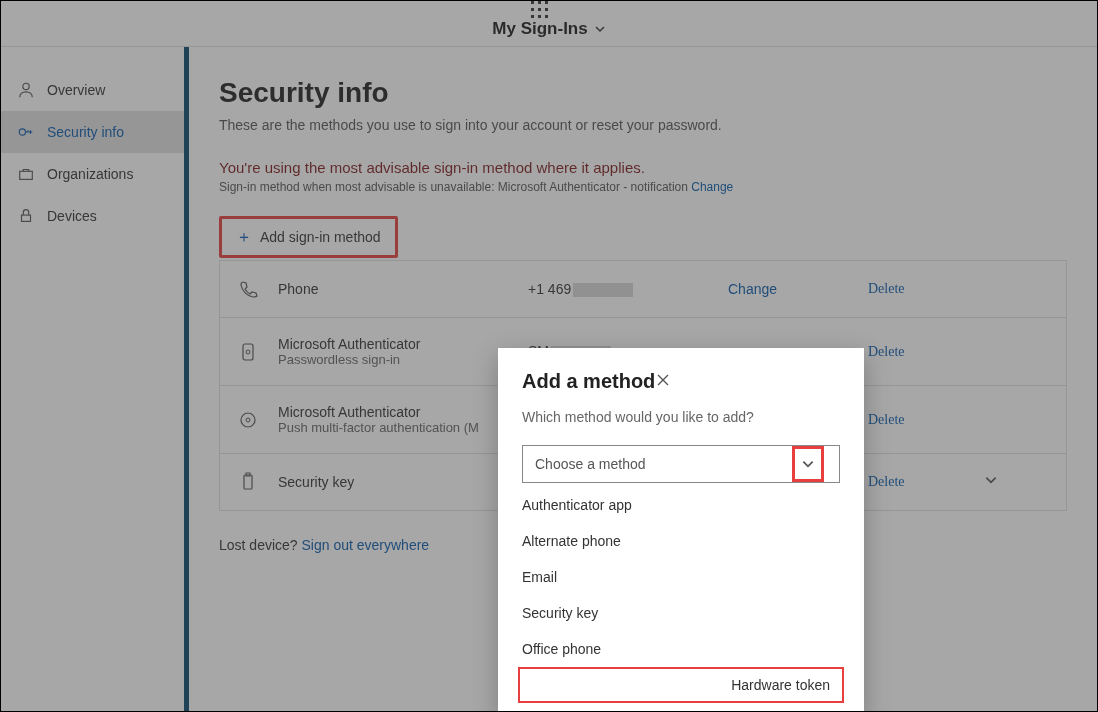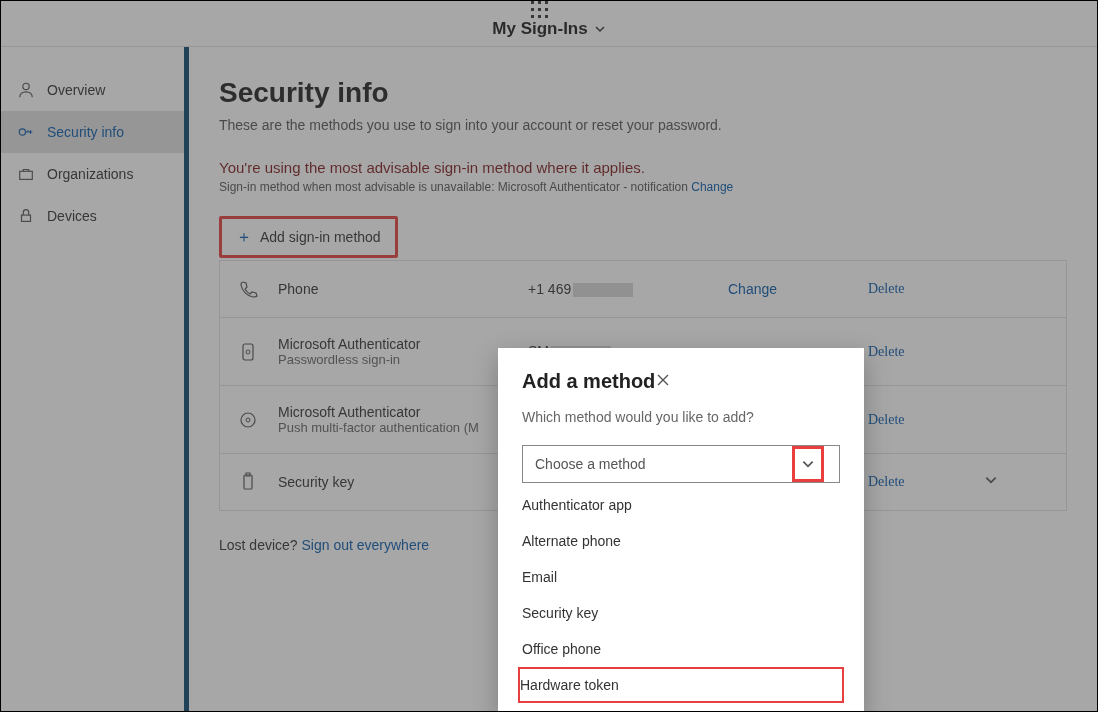--- a/index.html
+++ b/index.html
@@ -41,21 +41,21 @@
   .modal { position: absolute; left: 497px; top: 347px; width: 366px; background: #fff; z-index: 10; box-shadow: 0 8px 24px rgba(0,0,0,0.25); }
   .modal-head { display:flex; justify-content: flex-start; align-items:center; padding: 22px 24px 8px; }
   .modal-title { font-size: 20px; font-weight:600; color:#222; }
   .close-x { cursor:pointer; color:#555; }
   .modal-q { padding: 8px 24px 20px; font-size: 14px; color:#666; }
   .select-wrap { margin: 0 24px 0; position: relative; }
   .select-box { border:1px solid #888; height:38px; display:flex; align-items:center; justify-content:space-between; padding:0 16px 0 12px; font-size:14px; color:#555; cursor:pointer; }
   .select-chev { width:32px; height:36px; border:3px solid #e83e3e; display:flex; align-items:center; justify-content:center; margin-right:-1px; }
   .options { padding: 4px 0 12px; }
   .option { padding: 10px 24px; font-size:14px; color:#333; cursor:pointer; }
-  .option.hl { margin: 0 20px; padding: 8px 0; border:2px solid #e83e3e; }
+  .option.hl { margin: 0 20px; padding: 8px 12px; border:2px solid #e83e3e;text-align:right; }
 </style>
 </head>
 <body>
 
 <div class="topbar">
   <svg class="waffle" viewBox="0 0 18 18">
       <g fill="#333">
         <rect width="3" height="3" x="0" y="0"></rect>
         <rect width="3" height="3" x="7" y="0"></rect>
         <rect width="3" height="3" x="14" y="0"></rect>

